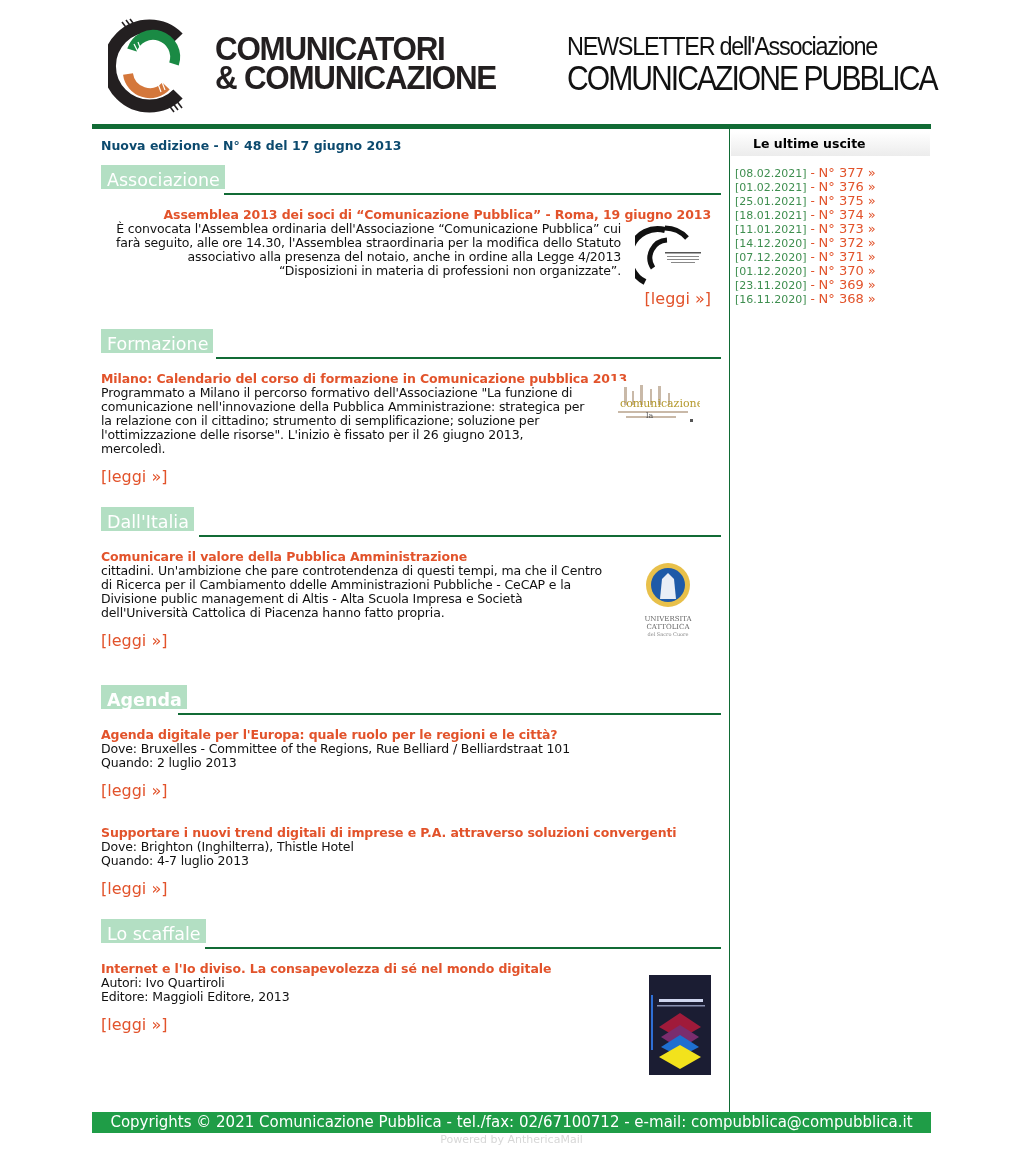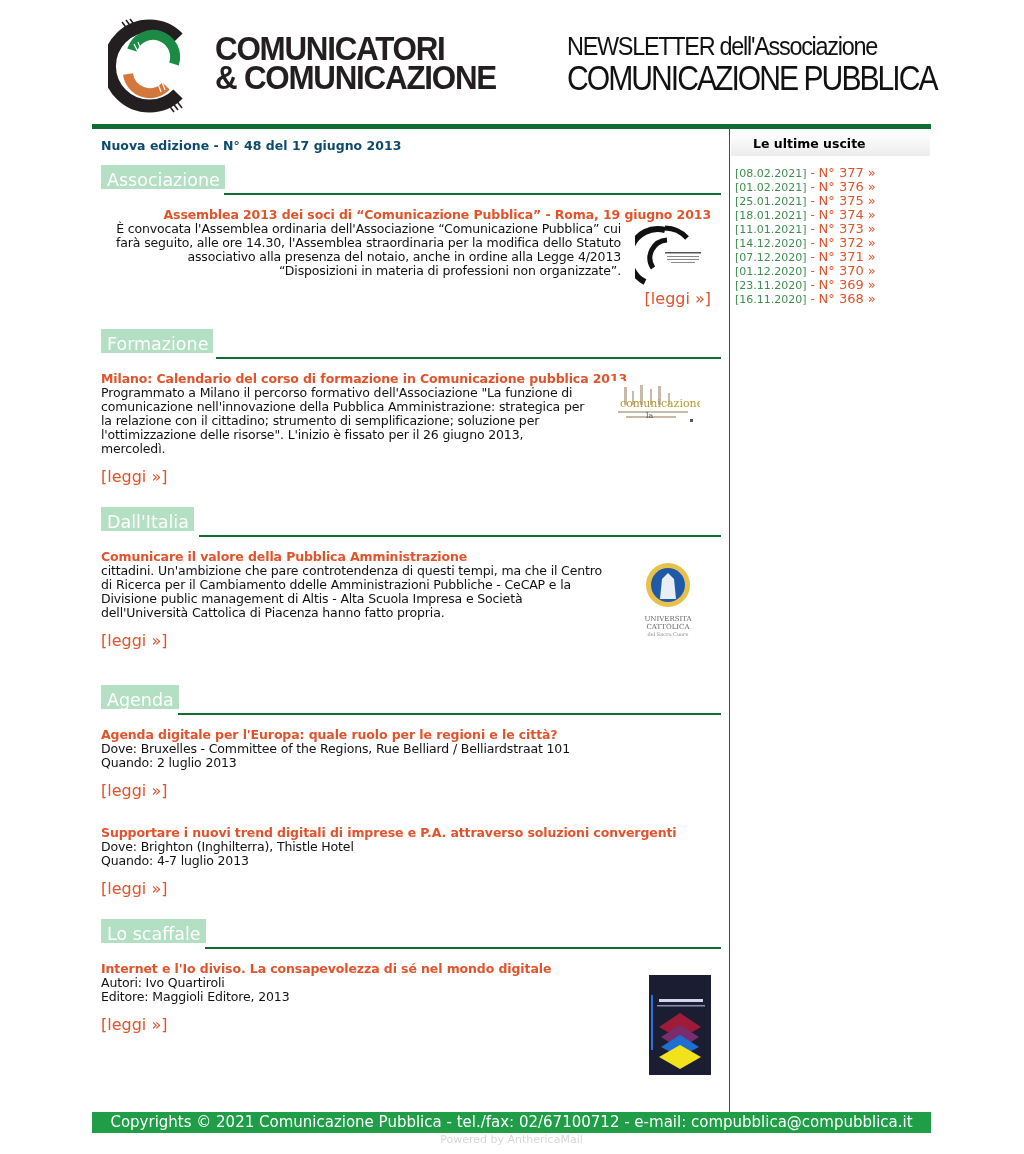--- a/index.html
+++ b/index.html
@@ -166,21 +166,21 @@
     </div>
     <svg class="thumb" style="left:548px;top:432px;width:56px;height:78px;" viewBox="0 0 56 78">
       <circle cx="28" cy="24" r="22" fill="#e8c04a"></circle>
       <circle cx="28" cy="24" r="17" fill="#1e5aa8"></circle>
       <path d="M20 38 L22 18 L28 12 L34 18 L36 38 Z" fill="#e9eef6"></path>
       <text x="28" y="60" font-family="DejaVu Serif, serif" font-size="7" fill="#666" text-anchor="middle">UNIVERSITA</text>
       <text x="28" y="68" font-family="DejaVu Serif, serif" font-size="7" fill="#666" text-anchor="middle">CATTOLICA</text>
       <text x="28" y="75" font-family="DejaVu Serif, serif" font-size="5" fill="#888" text-anchor="middle">del Sacro Cuore</text>
     </svg>
 
-    <div class="section-head" style="top:556px;">
+    <div class="section-head" style="top:556px;font-weight:bold;">
       <span class="tab">Agenda</span>
       <span class="rule" style="left:77px;"></span>
     </div>
     <div class="article" style="top:599px;">
       <div class="title">Agenda digitale per l'Europa: quale ruolo per le regioni e le città?</div>
       <div class="body">
         <div>Dove: Bruxelles - Committee of the Regions, Rue Belliard / Belliardstraat 101</div>
         <div>Quando: 2 luglio 2013</div>
       </div>
       <div class="more">[leggi »]</div>

